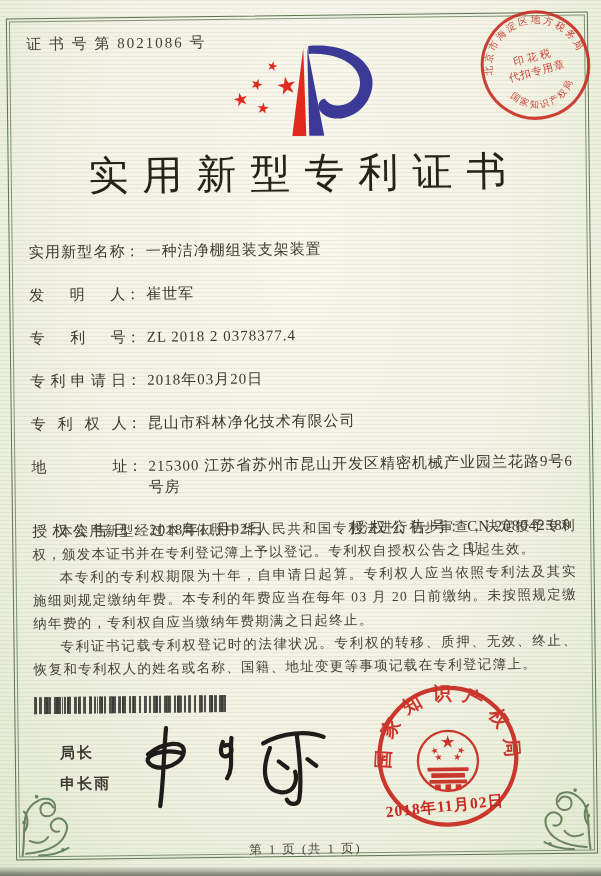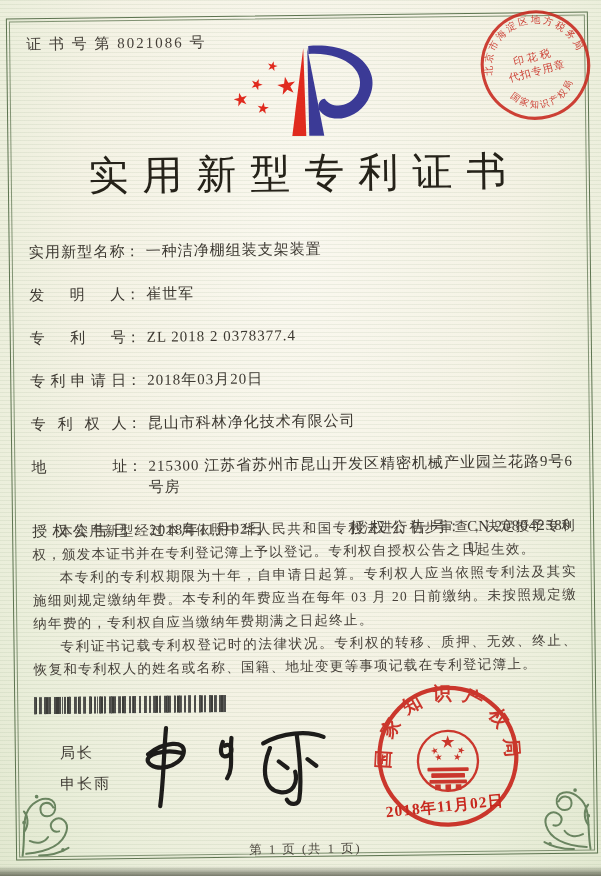--- a/index.html
+++ b/index.html
@@ -52,21 +52,21 @@
   .paragraphs p{text-indent:2em;}
 
   .barcode{position:absolute;top:694px;left:31px;width:193px;height:17px;
     background:
       repeating-linear-gradient(90deg,#2b2b2b 0 2px,rgba(0,0,0,0) 2px 5px),
       repeating-linear-gradient(90deg,#3a3a3a 0 1px,rgba(0,0,0,0) 1px 7px),
       repeating-linear-gradient(90deg,#161616 0 3px,rgba(0,0,0,0) 3px 11px);
     opacity:.82;}
 
   .director{position:absolute;top:741px;left:56px;font-family:"Liberation Sans","DejaVu Sans",sans-serif;
-    font-size:15px;font-weight:normal;color:#3e3a33;letter-spacing:2px;}
+    font-size:15px;font-weight:bold;color:#3e3a33;letter-spacing:2px;}
   .director div{margin-bottom:12px;}
   .signature{position:absolute;top:716px;left:128px;width:236px;height:96px;}
 
   .footer{position:absolute;top:841px;left:0;width:100%;text-align:center;
     font-size:12.5px;letter-spacing:2px;color:#4c483f;}
 
   svg text{font-family:"Liberation Serif","DejaVu Serif",serif;}
 </style>
 </head>
 <body>

